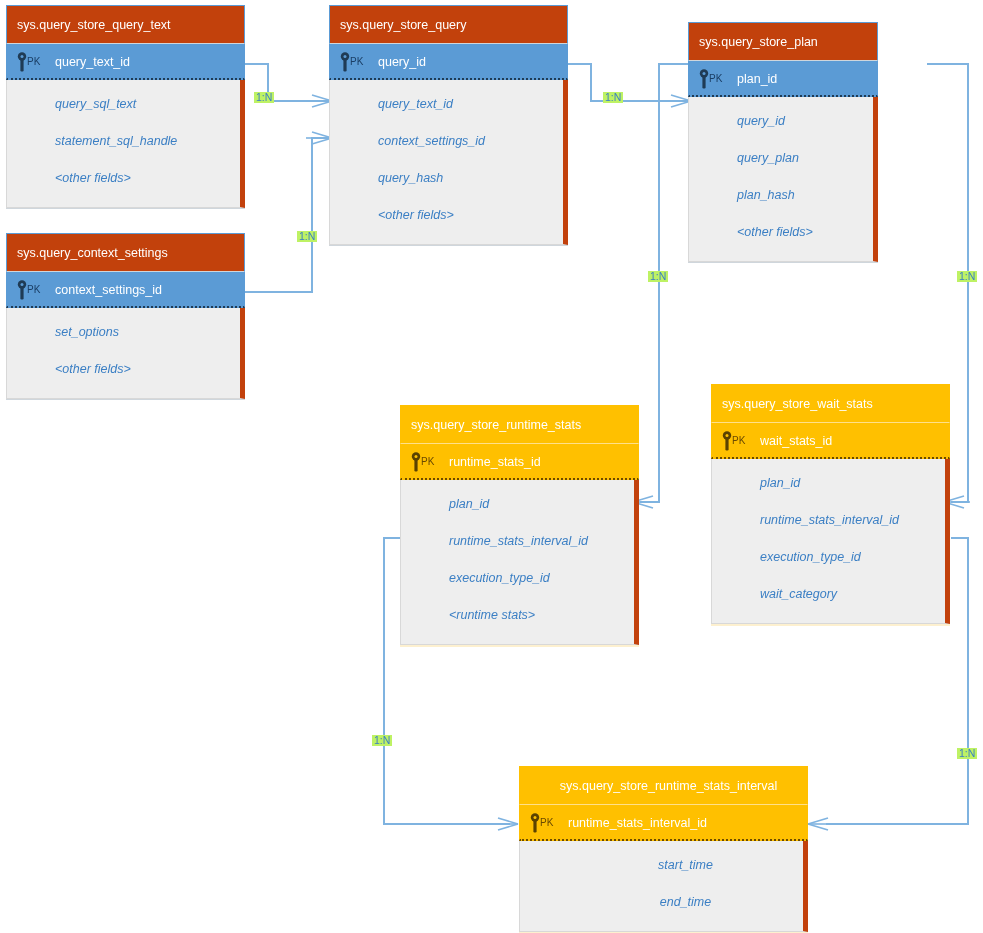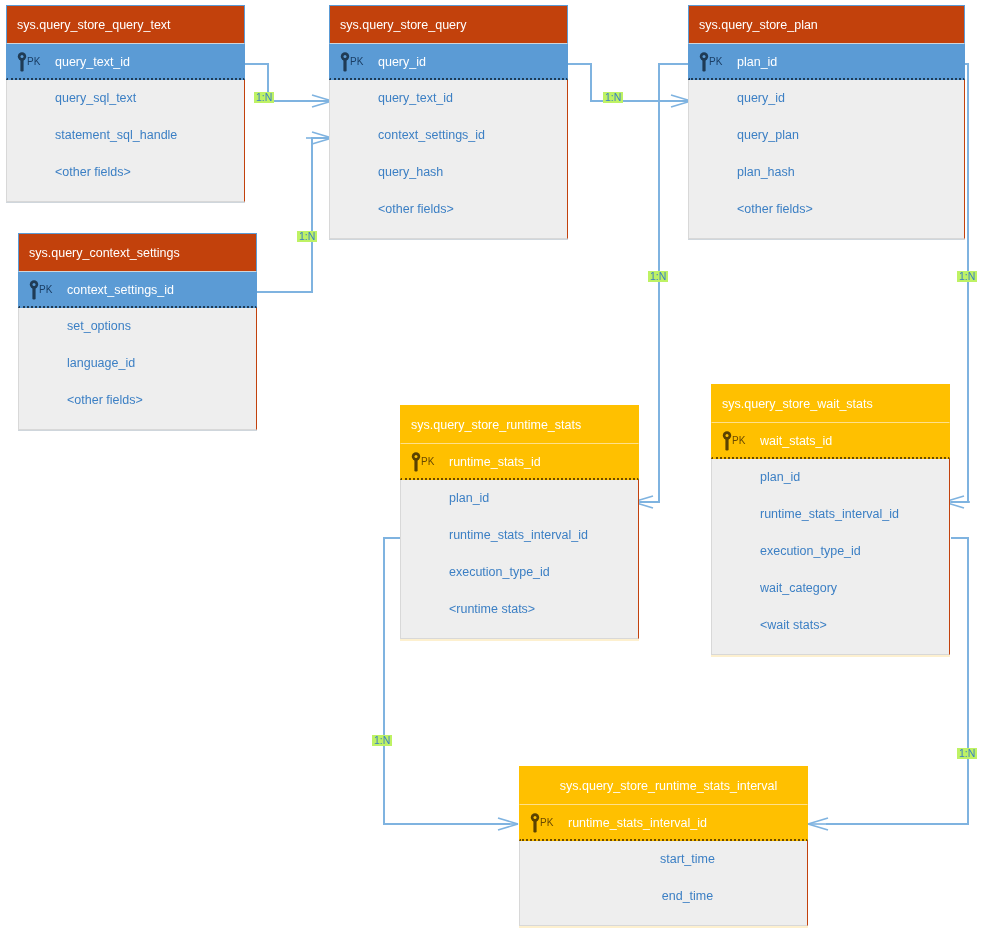--- a/index.html
+++ b/index.html
@@ -13,22 +13,23 @@
     padding-left:10px;font-size:12.5px;color:#ffffff;white-space:nowrap;overflow:hidden;
   }
   .entity .epk{
     box-sizing:border-box;position:relative;width:100%;height:36px;line-height:36px;
     font-size:12.5px;color:#ffffff;white-space:nowrap;
   }
   .entity .epk .pklabel{position:absolute;left:20px;top:0;font-size:10px;color:#1b3f66;letter-spacing:0.2px;}
   .entity .epk .pkname{position:absolute;left:48px;top:0;}
   .entity .ebody{
     box-sizing:border-box;width:100%;background:#eeeeee;
-    border-left:1px solid #d8d8d8;border-right:1px solid #c2410c;border-bottom:1px solid #d8d8d8;
-    padding:0 0 10px 0;
+    border-left:1px solid #d8d8d8;border-right:5px solid #c2410c;border-bottom:1px solid #d8d8d8;
+    padding:6px 0 10px 0;
+    font-style:italic;
   }
   .entity .efield{
     box-sizing:border-box;height:37px;line-height:37px;padding-left:48px;
     font-size:12.5px;color:#3b7fc4;white-space:nowrap;overflow:hidden;
   }
   
   .blue .ehead{background:#c2410c;border:1px solid #5b9bd5;border-bottom:1px solid #cfd6dc;}
   .blue .epk{background:#5b9bd5;border-left:1px solid #5b9bd5;border-right:1px solid #5b9bd5;
              border-bottom:2px dotted #1f3b55;}
   .blue .ebody{box-shadow:0 1px 0 0 #cfd6dc;}
@@ -194,21 +195,21 @@
       <span class="pkname">query_id</span>
     </div>
     <div class="ebody">
       <div class="efield">query_text_id</div>
       <div class="efield">context_settings_id</div>
       <div class="efield">query_hash</div>
       <div class="efield">&lt;other fields&gt;</div>
     </div>
   </div>
 
-  <div class="entity blue" style="left:688px;top:5px;width:277px;">
+  <div class="entity blue" style="left:688px;top:22px;width:190px;">
     <div class="ehead">sys.query_store_plan</div>
     <div class="epk">
       <span class="keyicon">
         <svg width="10" height="20" viewBox="0 0 10 20">
             <g fill="#1f3b55">
           <circle cx="5" cy="4.5" r="4.2"></circle>
               <rect x="3.4" y="6" width="3.2" height="13.5" rx="1.2"></rect>
           <circle cx="5" cy="4.5" r="1.5" fill="#5b9bd5"></circle>
             </g>
           </svg>
@@ -217,38 +218,37 @@
       <span class="pkname">plan_id</span>
     </div>
     <div class="ebody">
       <div class="efield">query_id</div>
       <div class="efield">query_plan</div>
       <div class="efield">plan_hash</div>
       <div class="efield">&lt;other fields&gt;</div>
     </div>
   </div>
 
-  <div class="entity blue" style="left:18px;top:233px;width:239px;">
+  <div class="entity blue" style="left:6px;top:233px;width:239px;">
     <div class="ehead">sys.query_context_settings</div>
     <div class="epk">
       <span class="keyicon">
         <svg width="10" height="20" viewBox="0 0 10 20">
             <g fill="#1f3b55">
           <circle cx="5" cy="4.5" r="4.2"></circle>
               <rect x="3.4" y="6" width="3.2" height="13.5" rx="1.2"></rect>
           <circle cx="5" cy="4.5" r="1.5" fill="#5b9bd5"></circle>
             </g>
           </svg>
       </span>
       <span class="pklabel">PK</span>
       <span class="pkname">context_settings_id</span>
     </div>
     <div class="ebody">
       <div class="efield">set_options</div>
-      <div class="efield">language_id</div>
       <div class="efield">&lt;other fields&gt;</div>
     </div>
   </div>
 
   <div class="entity orange" style="left:400px;top:405px;width:239px;">
     <div class="ehead">sys.query_store_runtime_stats</div>
     <div class="epk">
       <span class="keyicon">
         <svg width="10" height="20" viewBox="0 0 10 20">
             <g fill="#5b4200">
@@ -282,21 +282,20 @@
           </svg>
       </span>
       <span class="pklabel">PK</span>
       <span class="pkname">wait_stats_id</span>
     </div>
     <div class="ebody">
       <div class="efield">plan_id</div>
       <div class="efield">runtime_stats_interval_id</div>
       <div class="efield">execution_type_id</div>
       <div class="efield">wait_category</div>
-      <div class="efield">&lt;wait stats&gt;</div>
     </div>
   </div>
 
   <div class="entity orange" style="left:519px;top:766px;width:289px;text-align:center;">
     <div class="ehead">sys.query_store_runtime_stats_interval</div>
     <div class="epk">
       <span class="keyicon">
         <svg width="10" height="20" viewBox="0 0 10 20">
             <g fill="#5b4200">
           <circle cx="5" cy="4.5" r="4.2"></circle>

